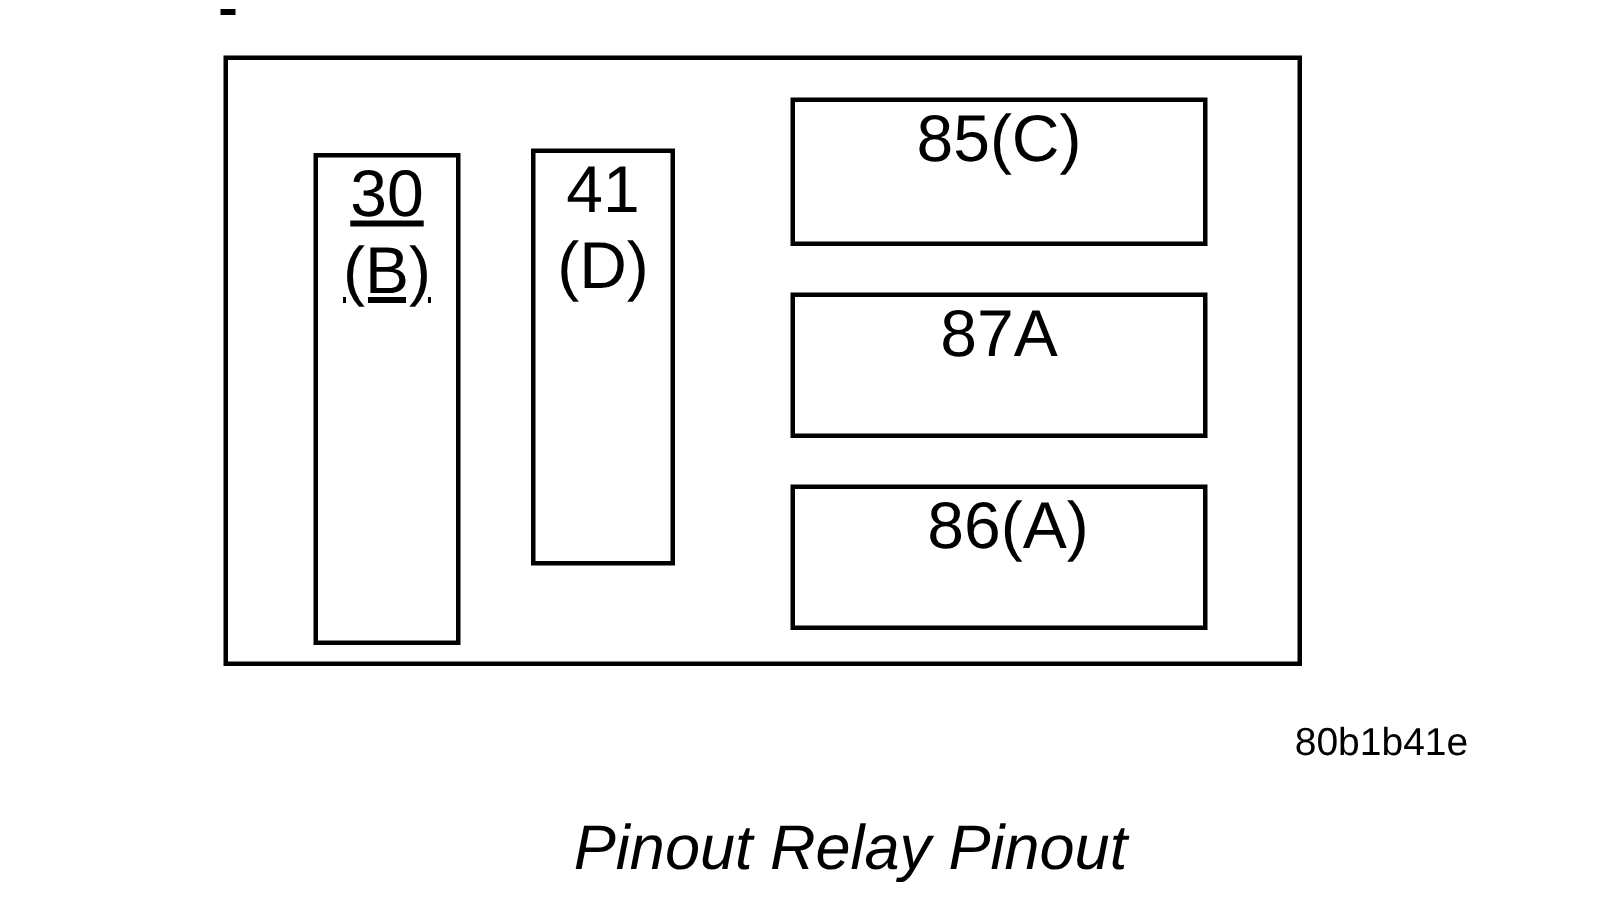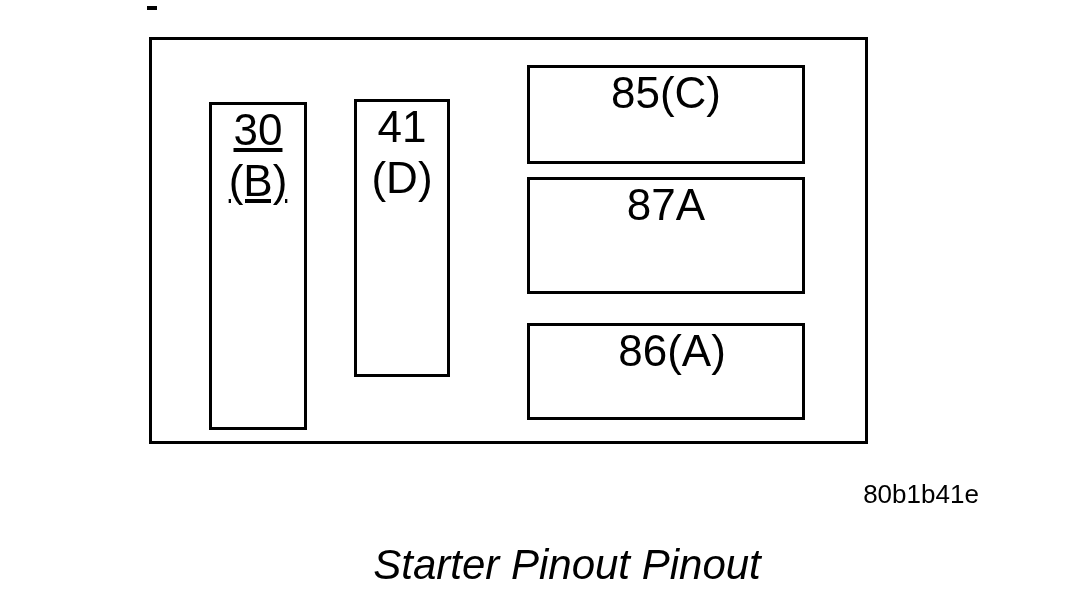--- a/index.html
+++ b/index.html
@@ -42,21 +42,21 @@
     display: flex;
     justify-content: center;
     text-align: center;
     font-size: 44px;
     line-height: 1.15;
   }
   .pin-vertical-1 { left: 57px;  top: 62px;  width: 98px;  height: 328px; text-decoration: underline; }
   .pin-vertical-2 { left: 202px; top: 59px;  width: 96px;  height: 278px; }
   .pin-horizontal  { left: 375px; width: 278px; height: 99px; }
   .pin-85 { top: 25px; }
-  .pin-87a { top: 137px; height: 117px; }
+  .pin-87a { top: 155px; height: 97px; }
   .pin-86 { top: 283px; height: 97px; padding-left: 12px; }
   .pin-line { display: block; }
   .figure-code {
     position: absolute;
     left: 921px;
     top: 479px;
     transform: translateX(-50%);
     font-size: 26px;
     white-space: nowrap;
   }
@@ -102,15 +102,15 @@
     </div>
 
     <div class="pin pin-horizontal pin-86">
       <span>86(A)</span>
     </div>
 
   </div>
 
   <div class="figure-code">80b1b41e</div>
 
-  <div class="figure-title">Starter Pinout Pinout</div>
+  <div class="figure-title">Pinout Relay Pinout</div>
 
 </div>
 
 </body></html>

